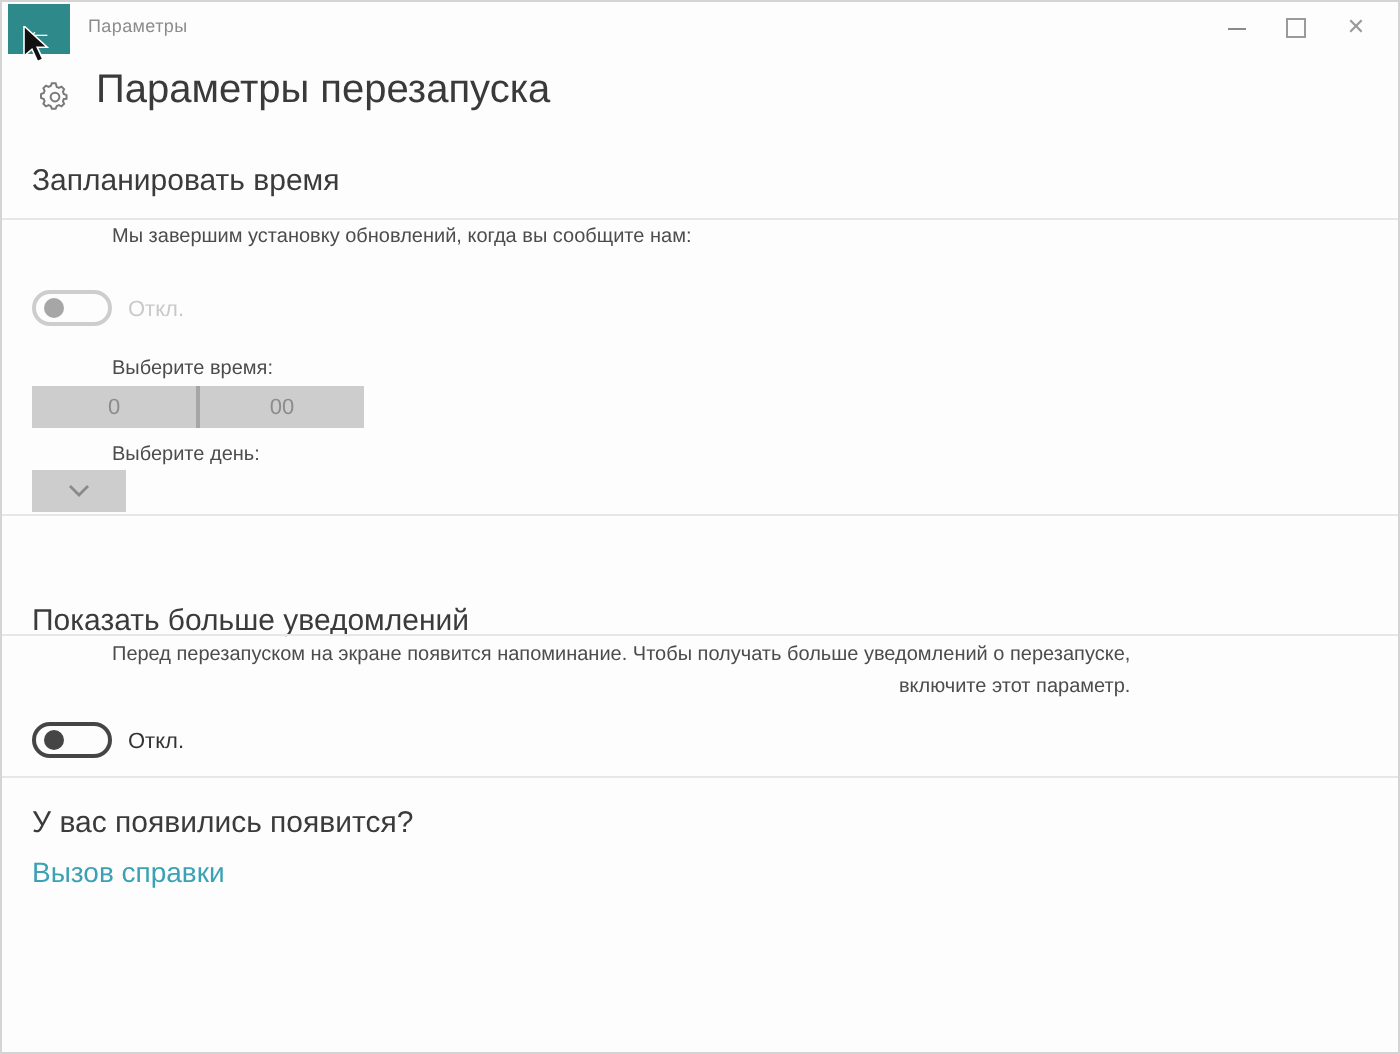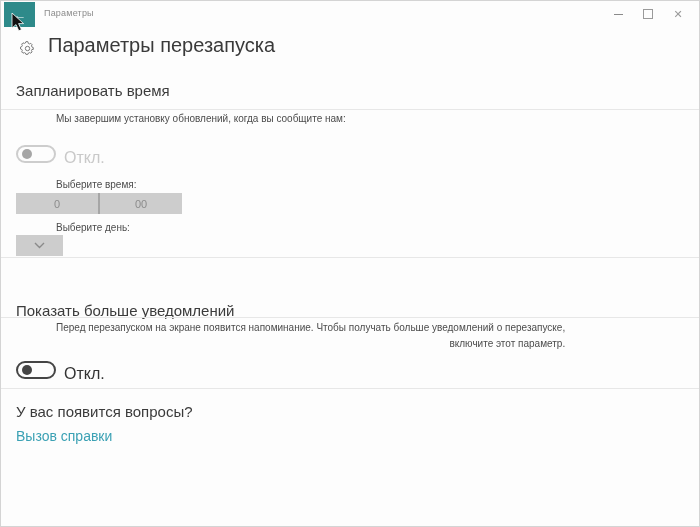--- a/index.html
+++ b/index.html
@@ -41,21 +41,21 @@
   .h-section{position:absolute;left:15px;font-size:15px;color:#3b3b3b;font-weight:400;}
   .body-text{position:absolute;left:15px;font-size:10px;color:#4c4c4c;line-height:16px;padding-left:40px;}
   .divider{position:absolute;left:0;width:698px;height:0;border-top:1px solid #e7e7e7;}
   
   .toggle{position:absolute;width:40px;height:18px;border-radius:10px;box-sizing:border-box;cursor:pointer;}
   .toggle .knob{position:absolute;width:10px;height:10px;border-radius:50%;top:2px;left:4px;}
   .toggle.disabled{border:2px solid #cdcdcd;}
   .toggle.disabled .knob{background:#a6a6a6;}
   .toggle.off{border:2px solid #454545;}
   .toggle.off .knob{background:#454545;}
-  .toggle-label{position:absolute;font-size:16px;}
+  .toggle-label{position:absolute;font-size:11px;}
   .toggle-label.dim{color:#c9c9c9;}
   .toggle-label.dark{color:#333333;}
   
   .time-picker{
     position:absolute;left:15px;top:192px;width:166px;height:21px;
     background:#cdcdcd;display:flex;cursor:default;
   }
   .time-cell{
     flex:1;display:flex;align-items:center;justify-content:center;
     font-size:11px;color:#8c8c8c;
@@ -129,16 +129,16 @@
   <div class="body-text" style="top:319px;max-width:560px;white-space:pre-line;text-align:right;">Перед перезапуском на экране появится напоминание. Чтобы получать больше уведомлений о перезапуске,
 включите этот параметр.</div>
 
   <div class="toggle off" style="left:15px;top:360px;">
     <div class="knob"></div>
   </div>
   <div class="toggle-label dark" style="left:63px;top:364px;">Откл.</div>
 
   <div class="divider" style="top:387px;"></div>
 
-  <div class="h-section" style="top:402px;">У вас появится вопросы?</div>
+  <div class="h-section" style="top:402px;">У вас появились появится?</div>
   <div class="help-link" style="color: rgb(59, 161, 180);">Вызов справки</div>
 
 </div>
 
 </body></html>

